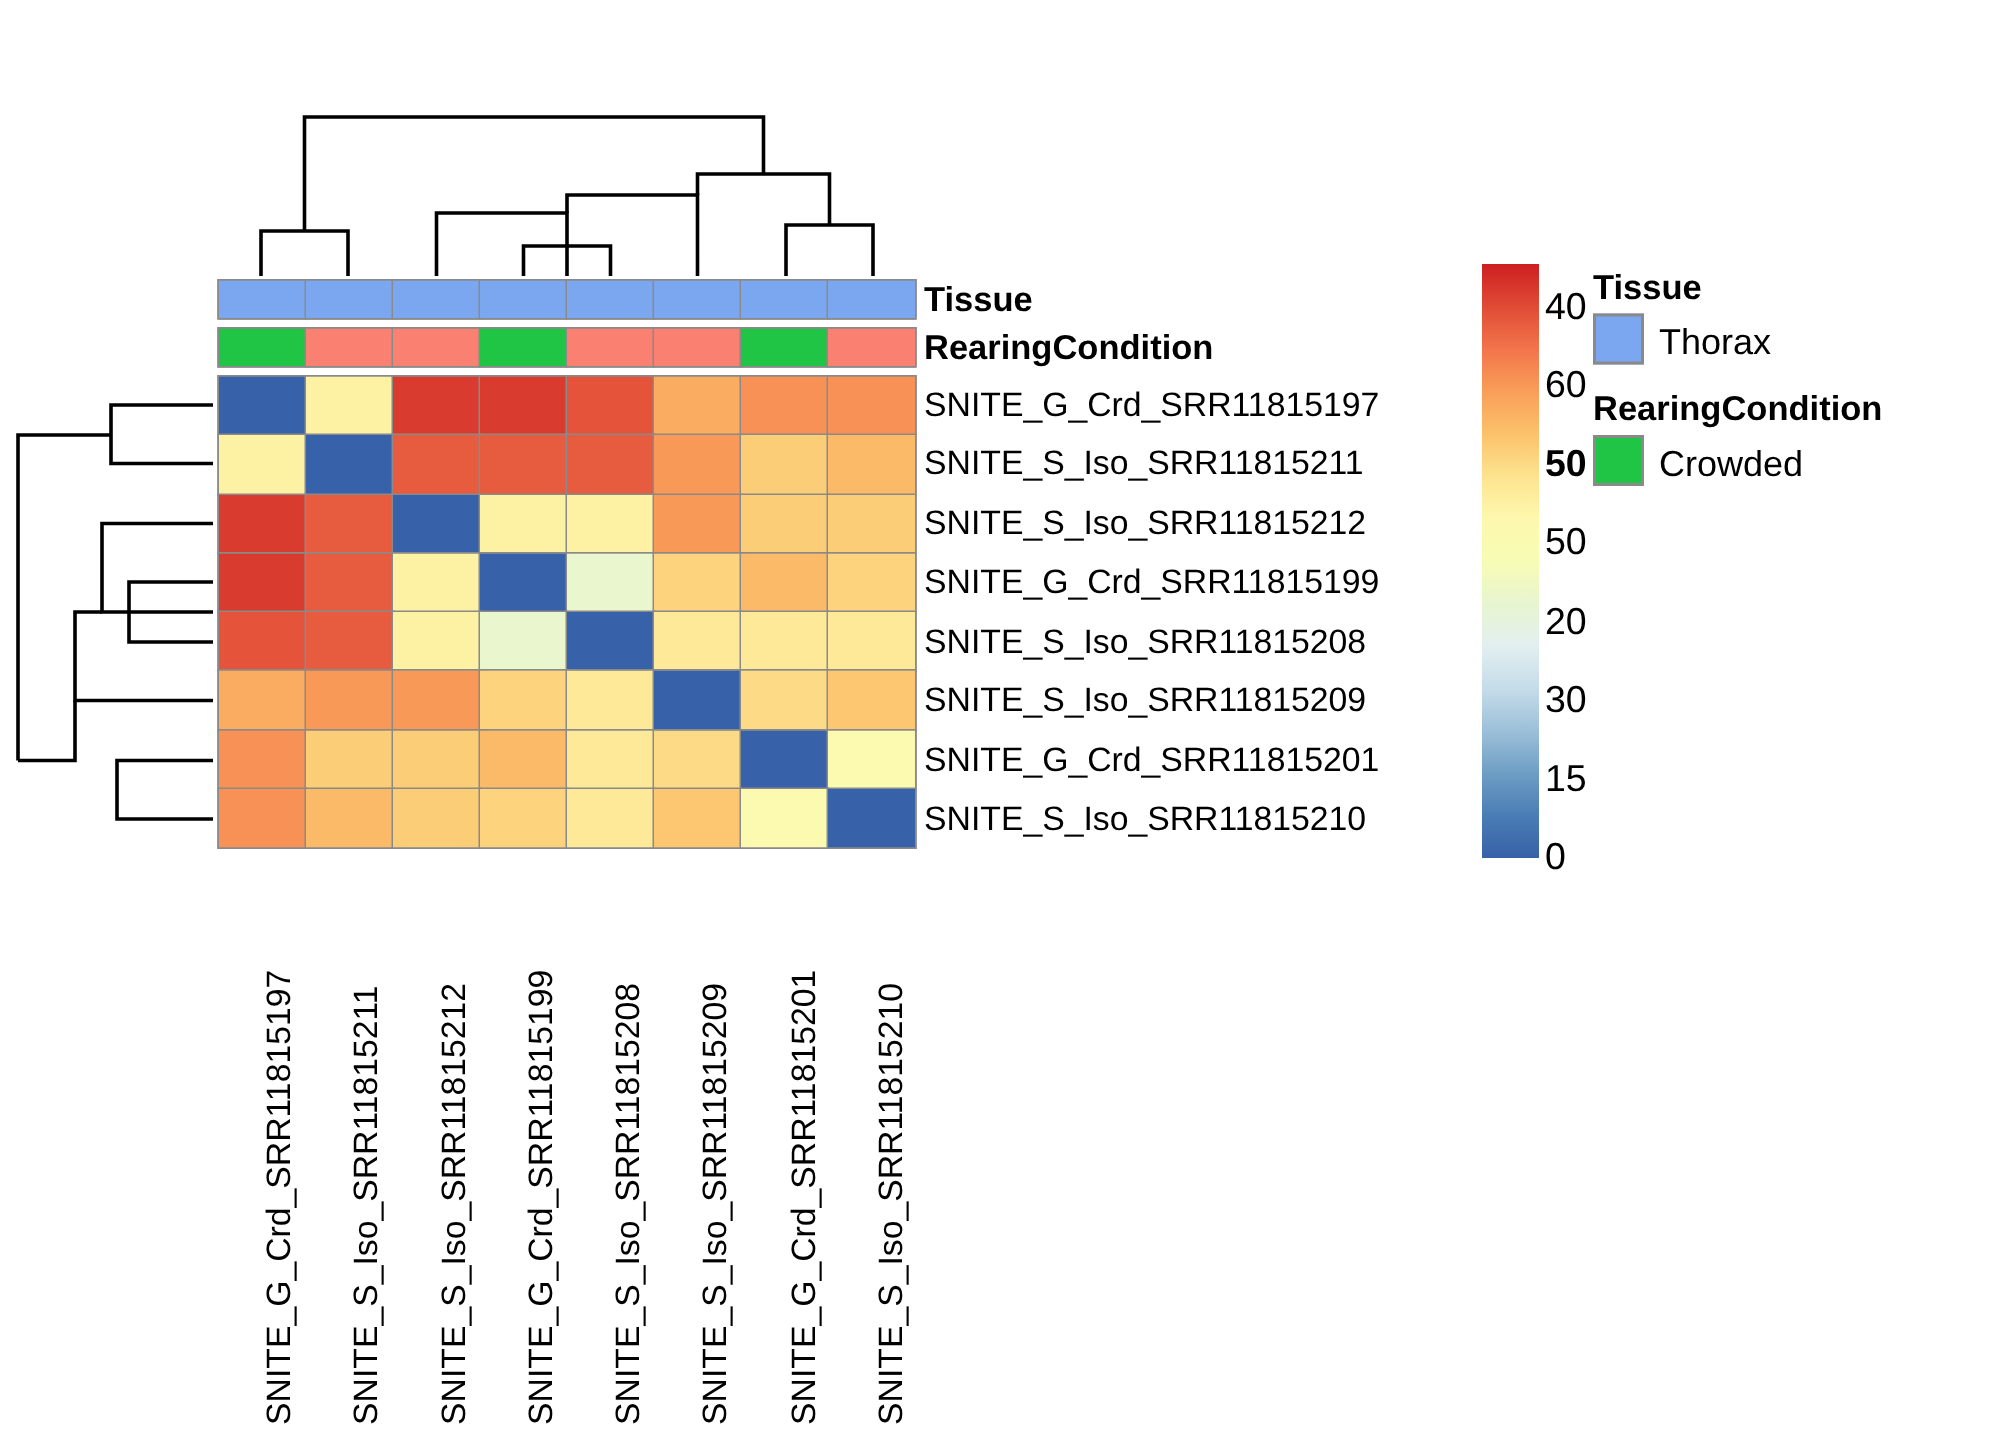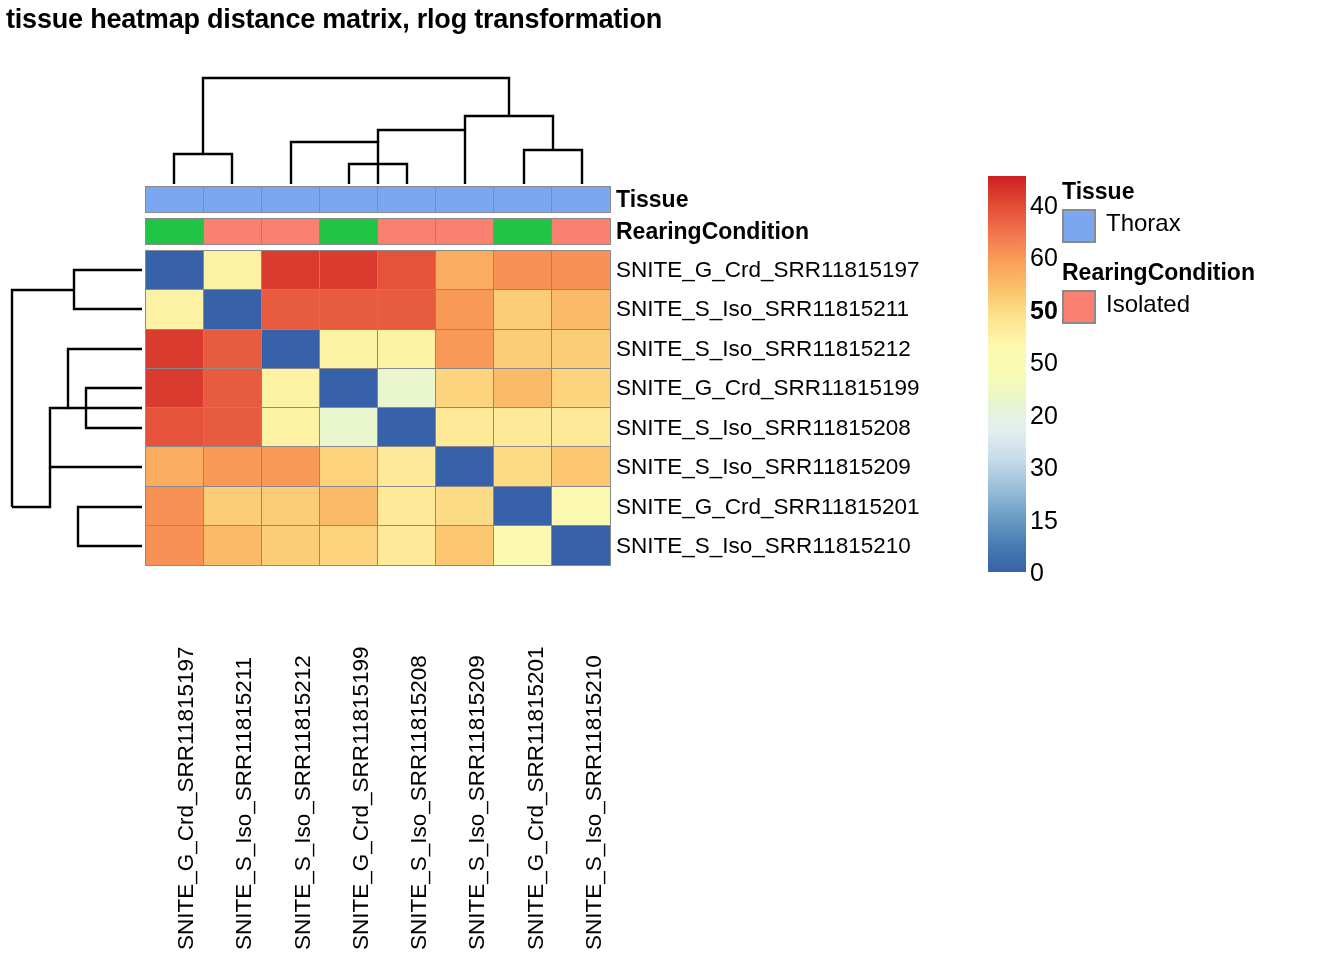--- a/index.html
+++ b/index.html
@@ -143,42 +143,41 @@
   #legends { position: absolute; left: 1062px; top: 178px; width: 280px; }
   .legend-block { margin-bottom: 16px; }
   .legend-title {
     font-size: 23px;
     font-weight: bold;
     white-space: nowrap;
     margin-bottom: 4px;
   }
   .legend-item {
     display: flex;
-    align-items: flex-start;
+    align-items: flex-end;
     height: 34px;
   }
   .legend-swatch {
     width: 34px;
     height: 34px;
     border: 2px solid #8a8a8a;
     box-sizing: border-box;
     flex: 0 0 auto;
   }
   .legend-label {
     font-size: 24px;
     margin-left: 10px;
     white-space: nowrap;
   }
 </style>
 </head>
 <body>
 
 <div id="plot">
 
-  <div class="title">tissue heatmap distance matrix, rlog transformation</div>
 
   <svg class="dendro" id="col-dendro" viewBox="0 0 466 142" preserveAspectRatio="none">
     <g fill="none" stroke="#000000" stroke-width="2.4" vector-effect="non-scaling-stroke">
 
       <path d="M29,142 L29,112 L87,112 L87,142"></path>
       <path d="M146,142 L146,100 L233,100 L233,142"></path>
       <path d="M204,142 L204,122 L262,122 L262,142"></path>
       <path d="M233,100 L233,88 L320,88 L320,142"></path>
       <path d="M379,142 L379,108 L437,108 L437,142"></path>
       <path d="M320,88 L320,74 L408,74 L408,108"></path>
@@ -330,19 +329,19 @@
       <div class="legend-block">
         <div class="legend-title">Tissue</div>
         <div class="legend-item">
           <span class="legend-swatch" style="background: rgb(122, 167, 240);"></span>
           <span class="legend-label">Thorax</span>
         </div>
       </div>
       <div class="legend-block">
         <div class="legend-title">RearingCondition</div>
         <div class="legend-item">
-          <span class="legend-swatch" style="background: rgb(250, 128, 114);"></span>
-          <span class="legend-label">Isolated</span>
+          <span class="legend-swatch" style="background: rgb(33, 197, 69);"></span>
+          <span class="legend-label">Crowded</span>
         </div>
       </div>
     </div>
 
 </div>
 
 </body></html>

